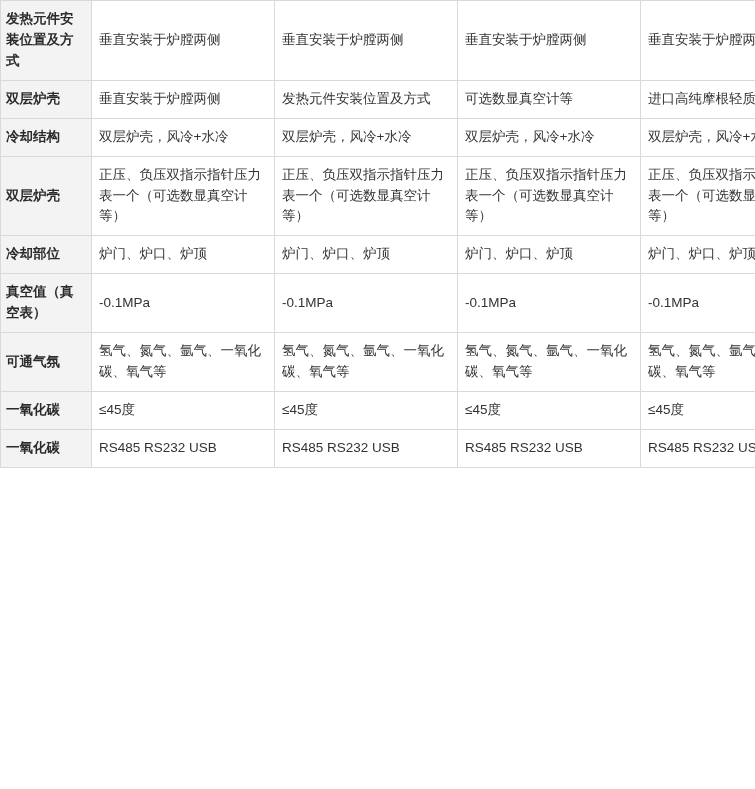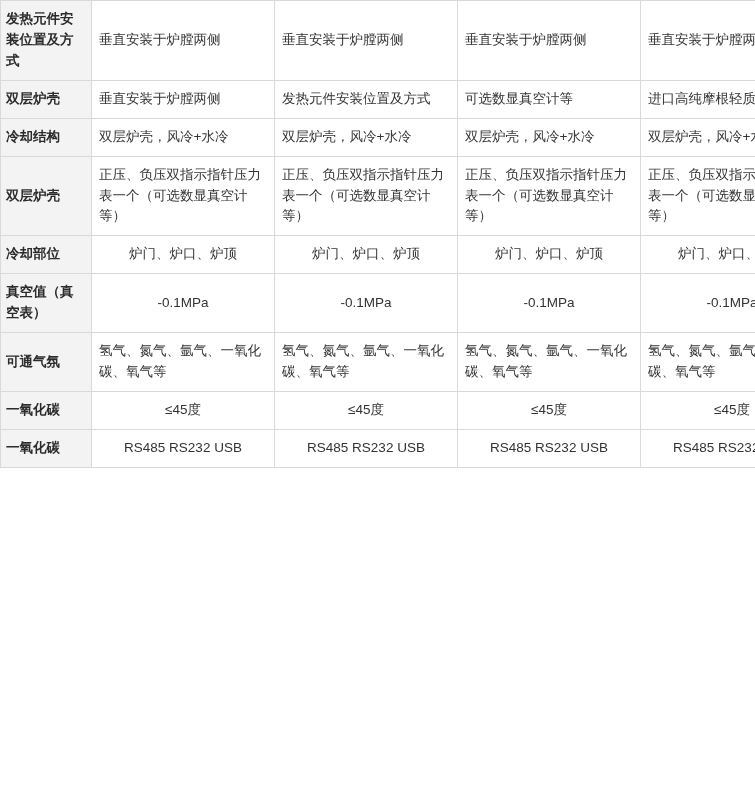--- a/index.html
+++ b/index.html
@@ -32,21 +32,20 @@
     font-weight: bold;
     color: #2b2b2b;
     padding: 8px 5px;
   }
   #spec-table td.value-cell {
     width: 168px;
     background: #ffffff;
     text-align: left;
   }
   #spec-table td.value-cell.center {
-    text-align: center;
   }
 </style>
 </head>
 <body>
 
 <table id="spec-table">
   <tbody>
 
     <tr>
       <td class="label-cell">发热元件安装位置及方式</td>

